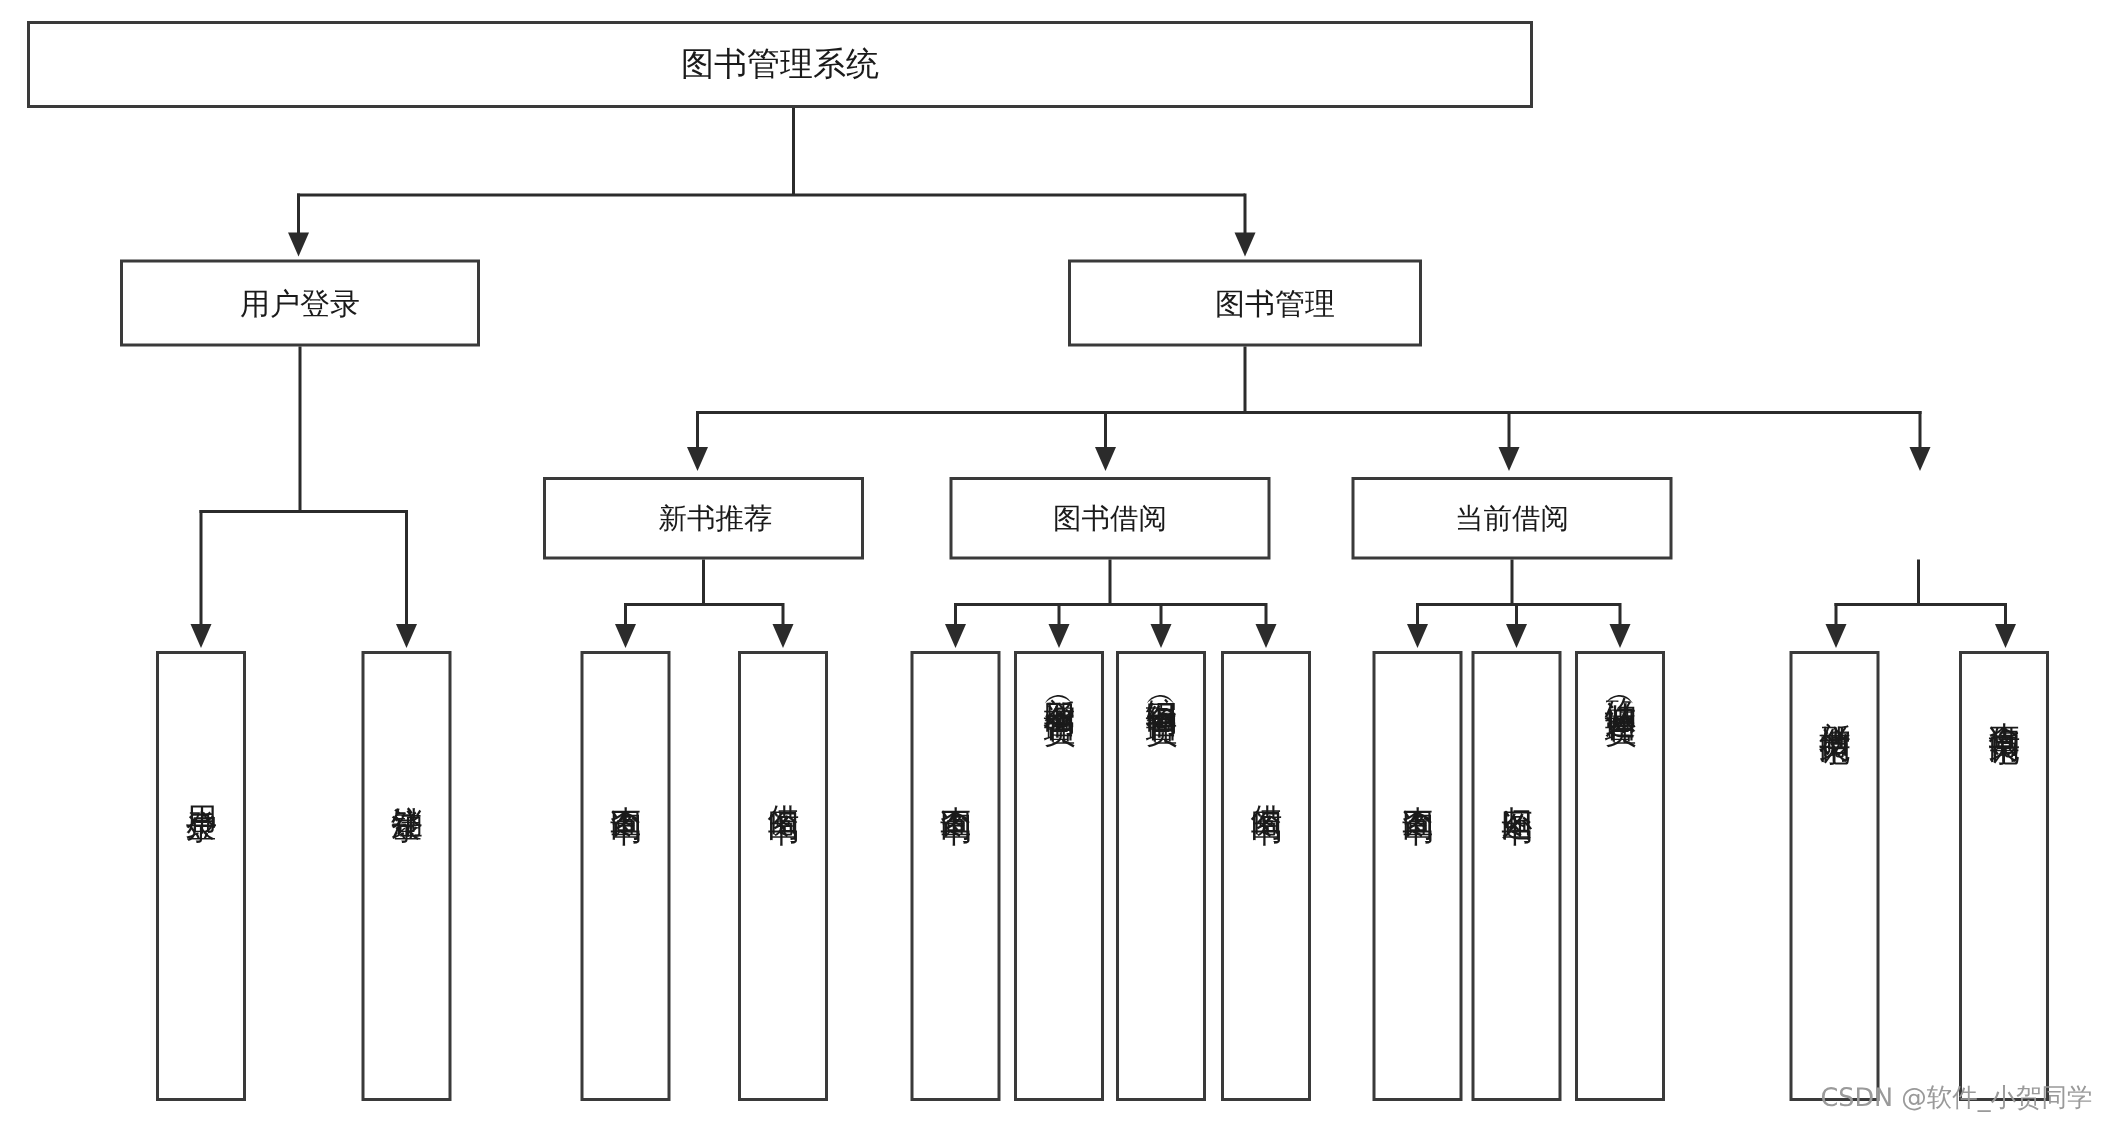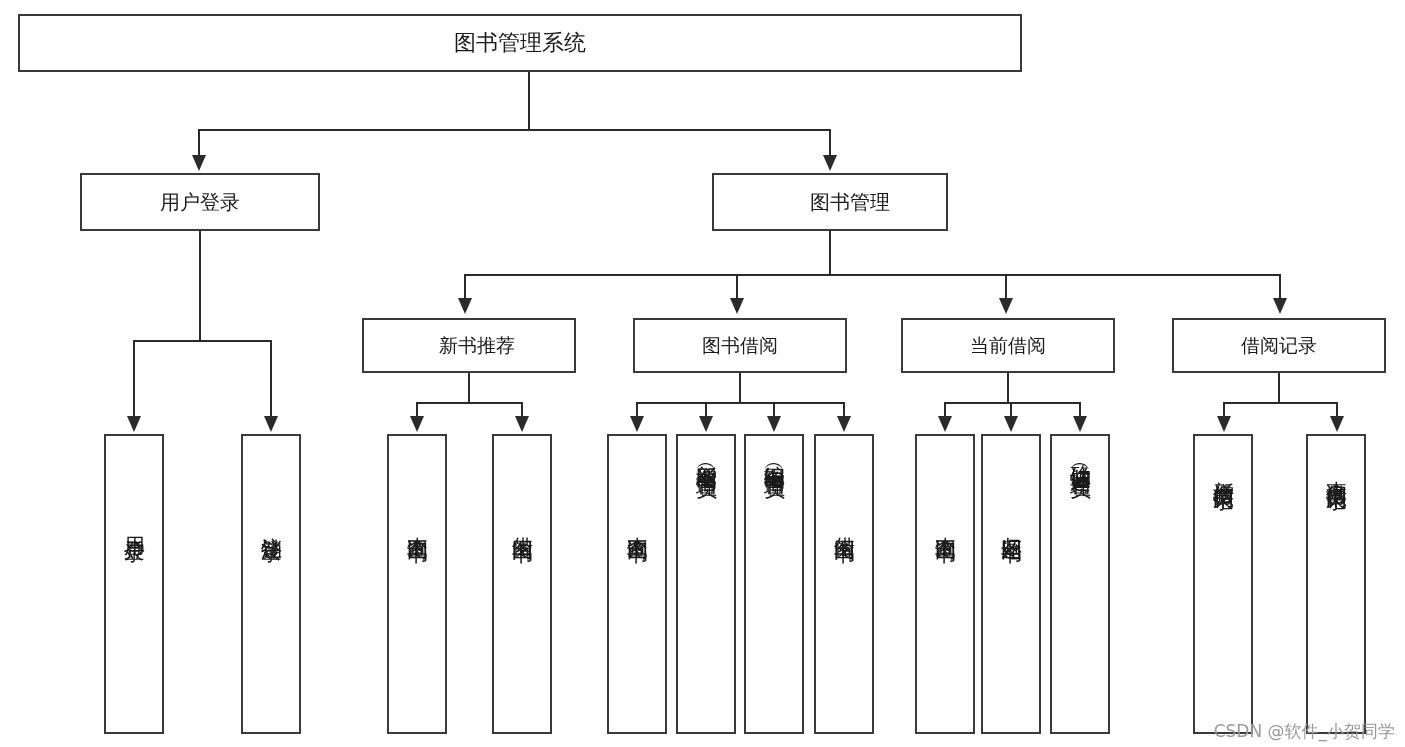--- a/index.html
+++ b/index.html
@@ -125,23 +125,20 @@
 
   <div class="node level3" style="left:362px; top:318px; width:214px; height:55px;padding-left:16px;">
     <span>新书推荐</span>
   </div>
   <div class="node level3" style="left:901px; top:318px; width:214px; height:55px;">
     <span>当前借阅</span>
   </div>
   <div class="node level3" style="left:633px; top:318px; width:214px; height:55px;">
     <span>图书借阅</span>
   </div>
-  <div class="node level3" style="left:1172px; top:318px; width:214px; height:55px;">
-    <span>借阅记录</span>
-  </div>
 
   <div class="vline" style="left:468px; top:373px; height:30px;"></div>
   <div class="hline" style="left:416px; top:402px; width:106px;"></div>
   <div class="vline" style="left:416px; top:402px; height:16px;"></div>
   <div class="arrow" style="left:410px; top:416px;"></div>
   <div class="vline" style="left:521px; top:402px; height:16px;"></div>
   <div class="arrow" style="left:515px; top:416px;"></div>
 
   <div class="vline" style="left:739px; top:373px; height:30px;"></div>
   <div class="hline" style="left:636px; top:402px; width:208px;"></div>

